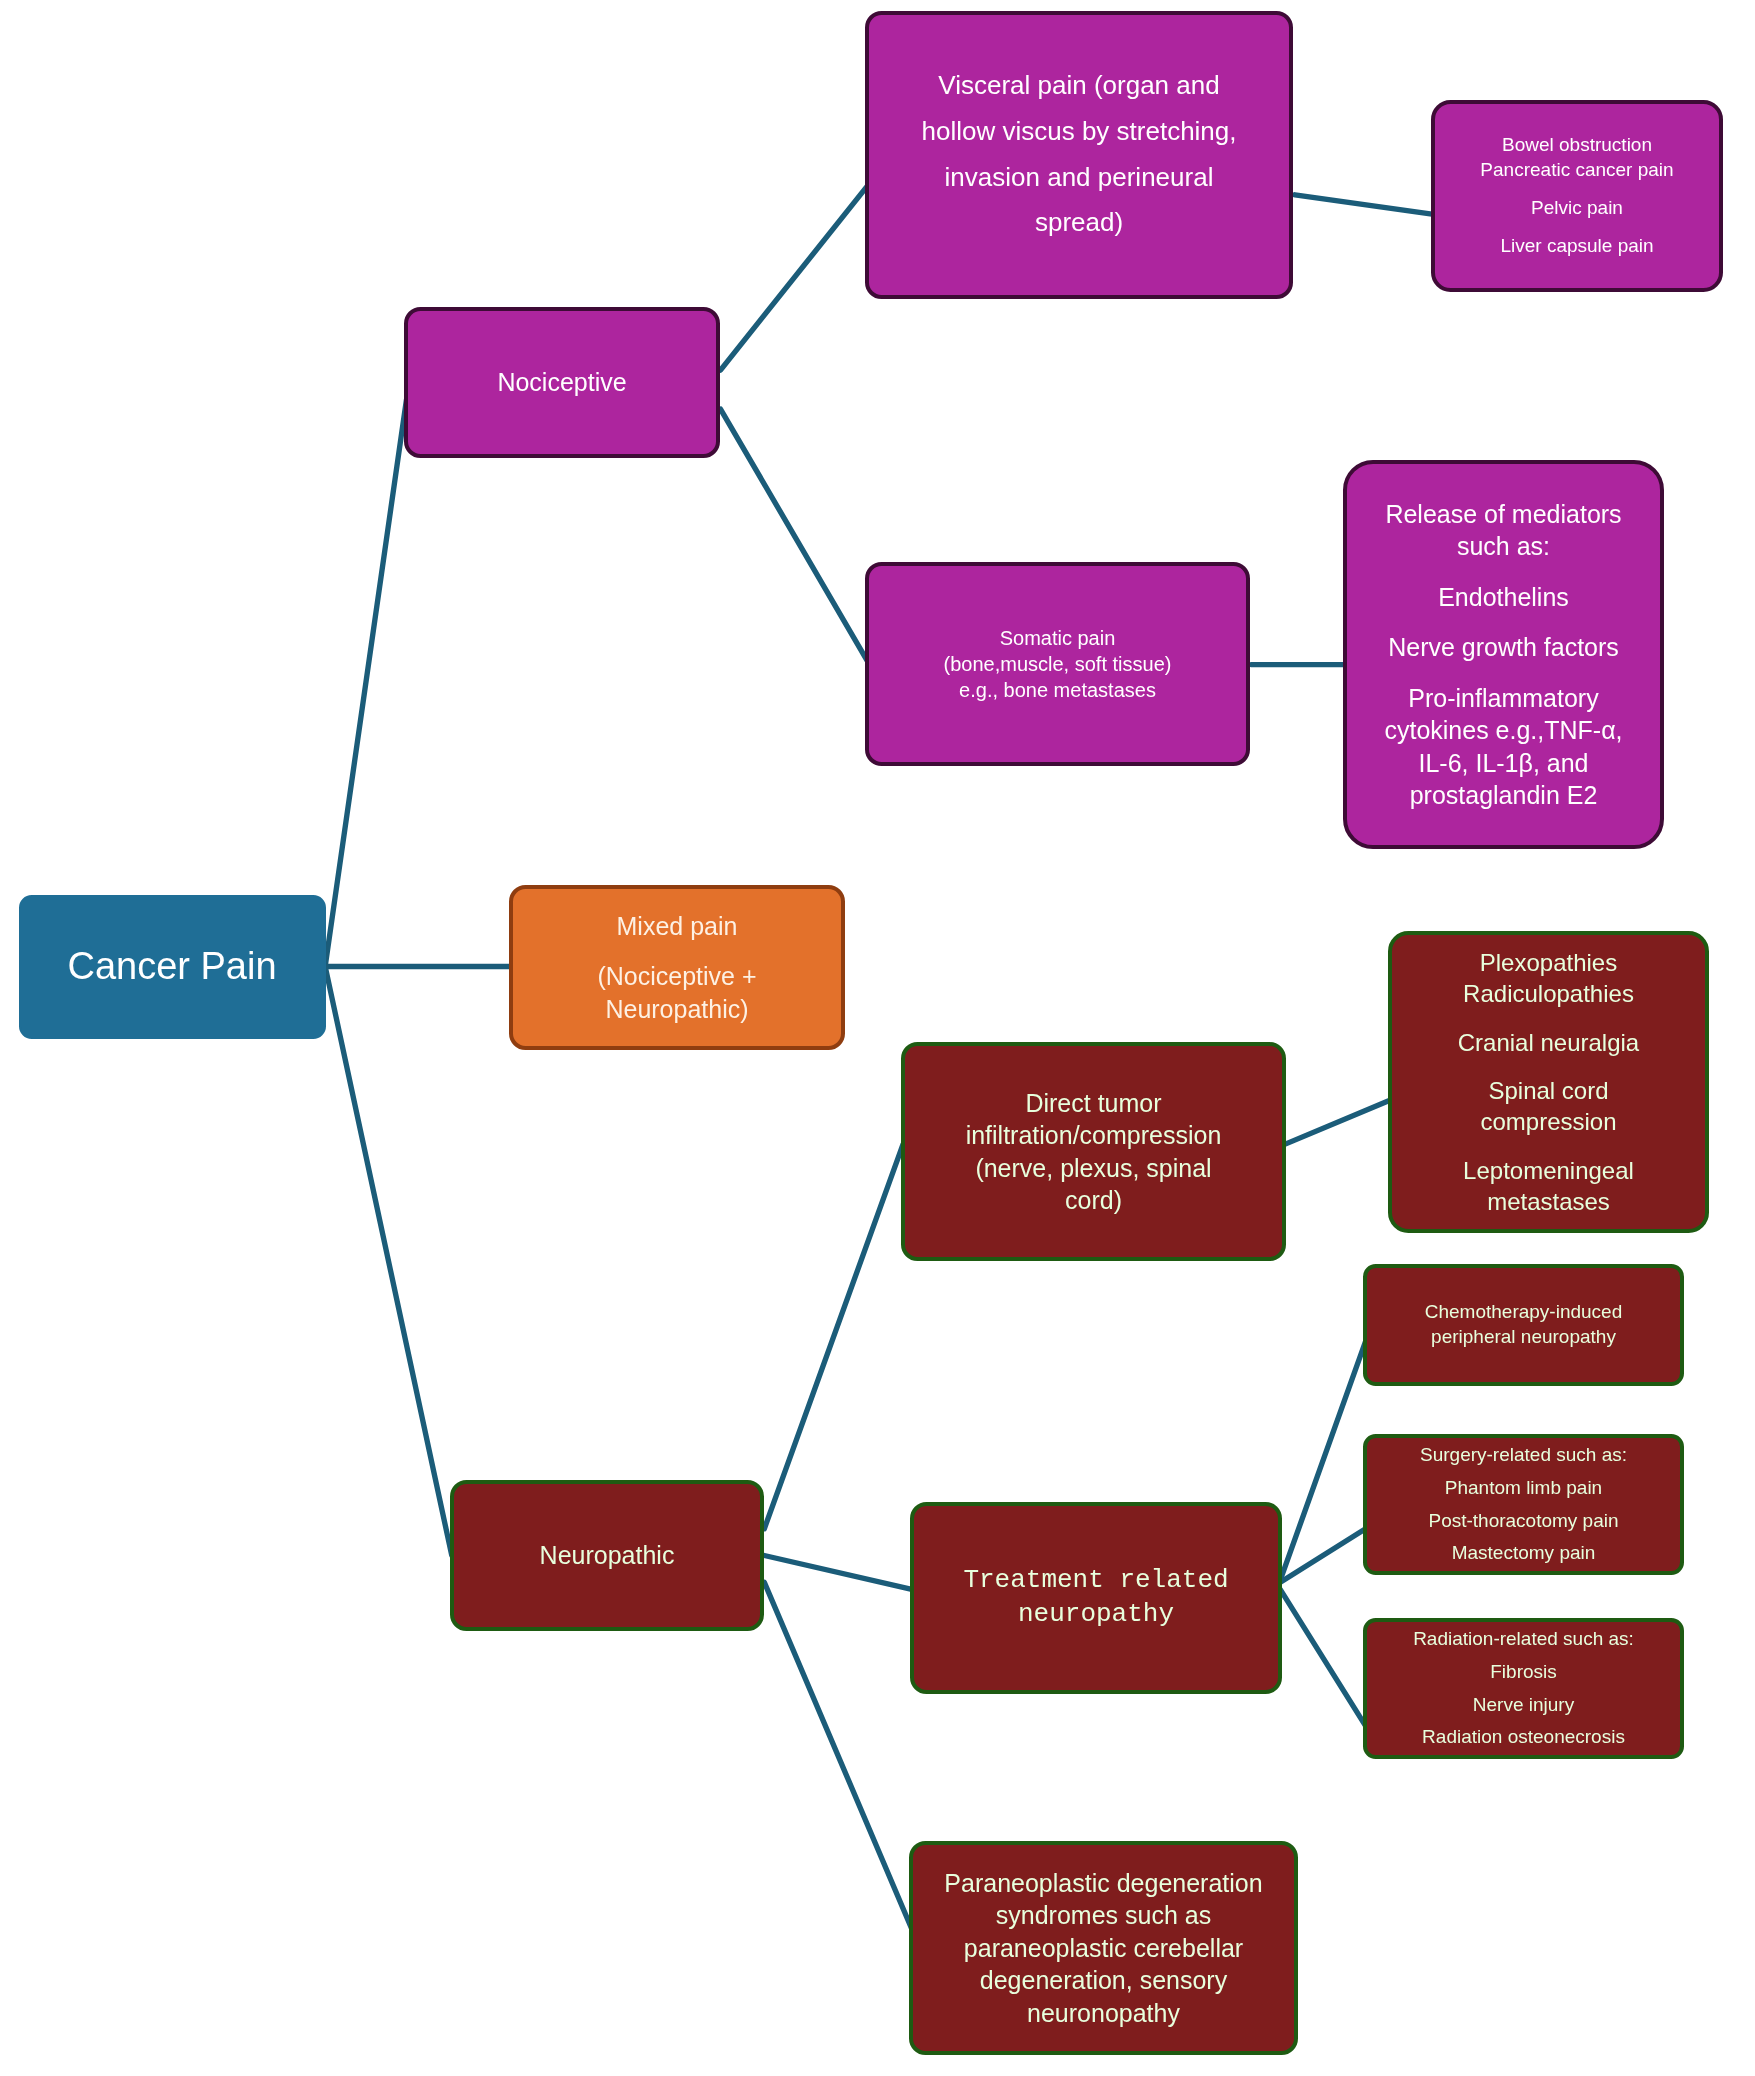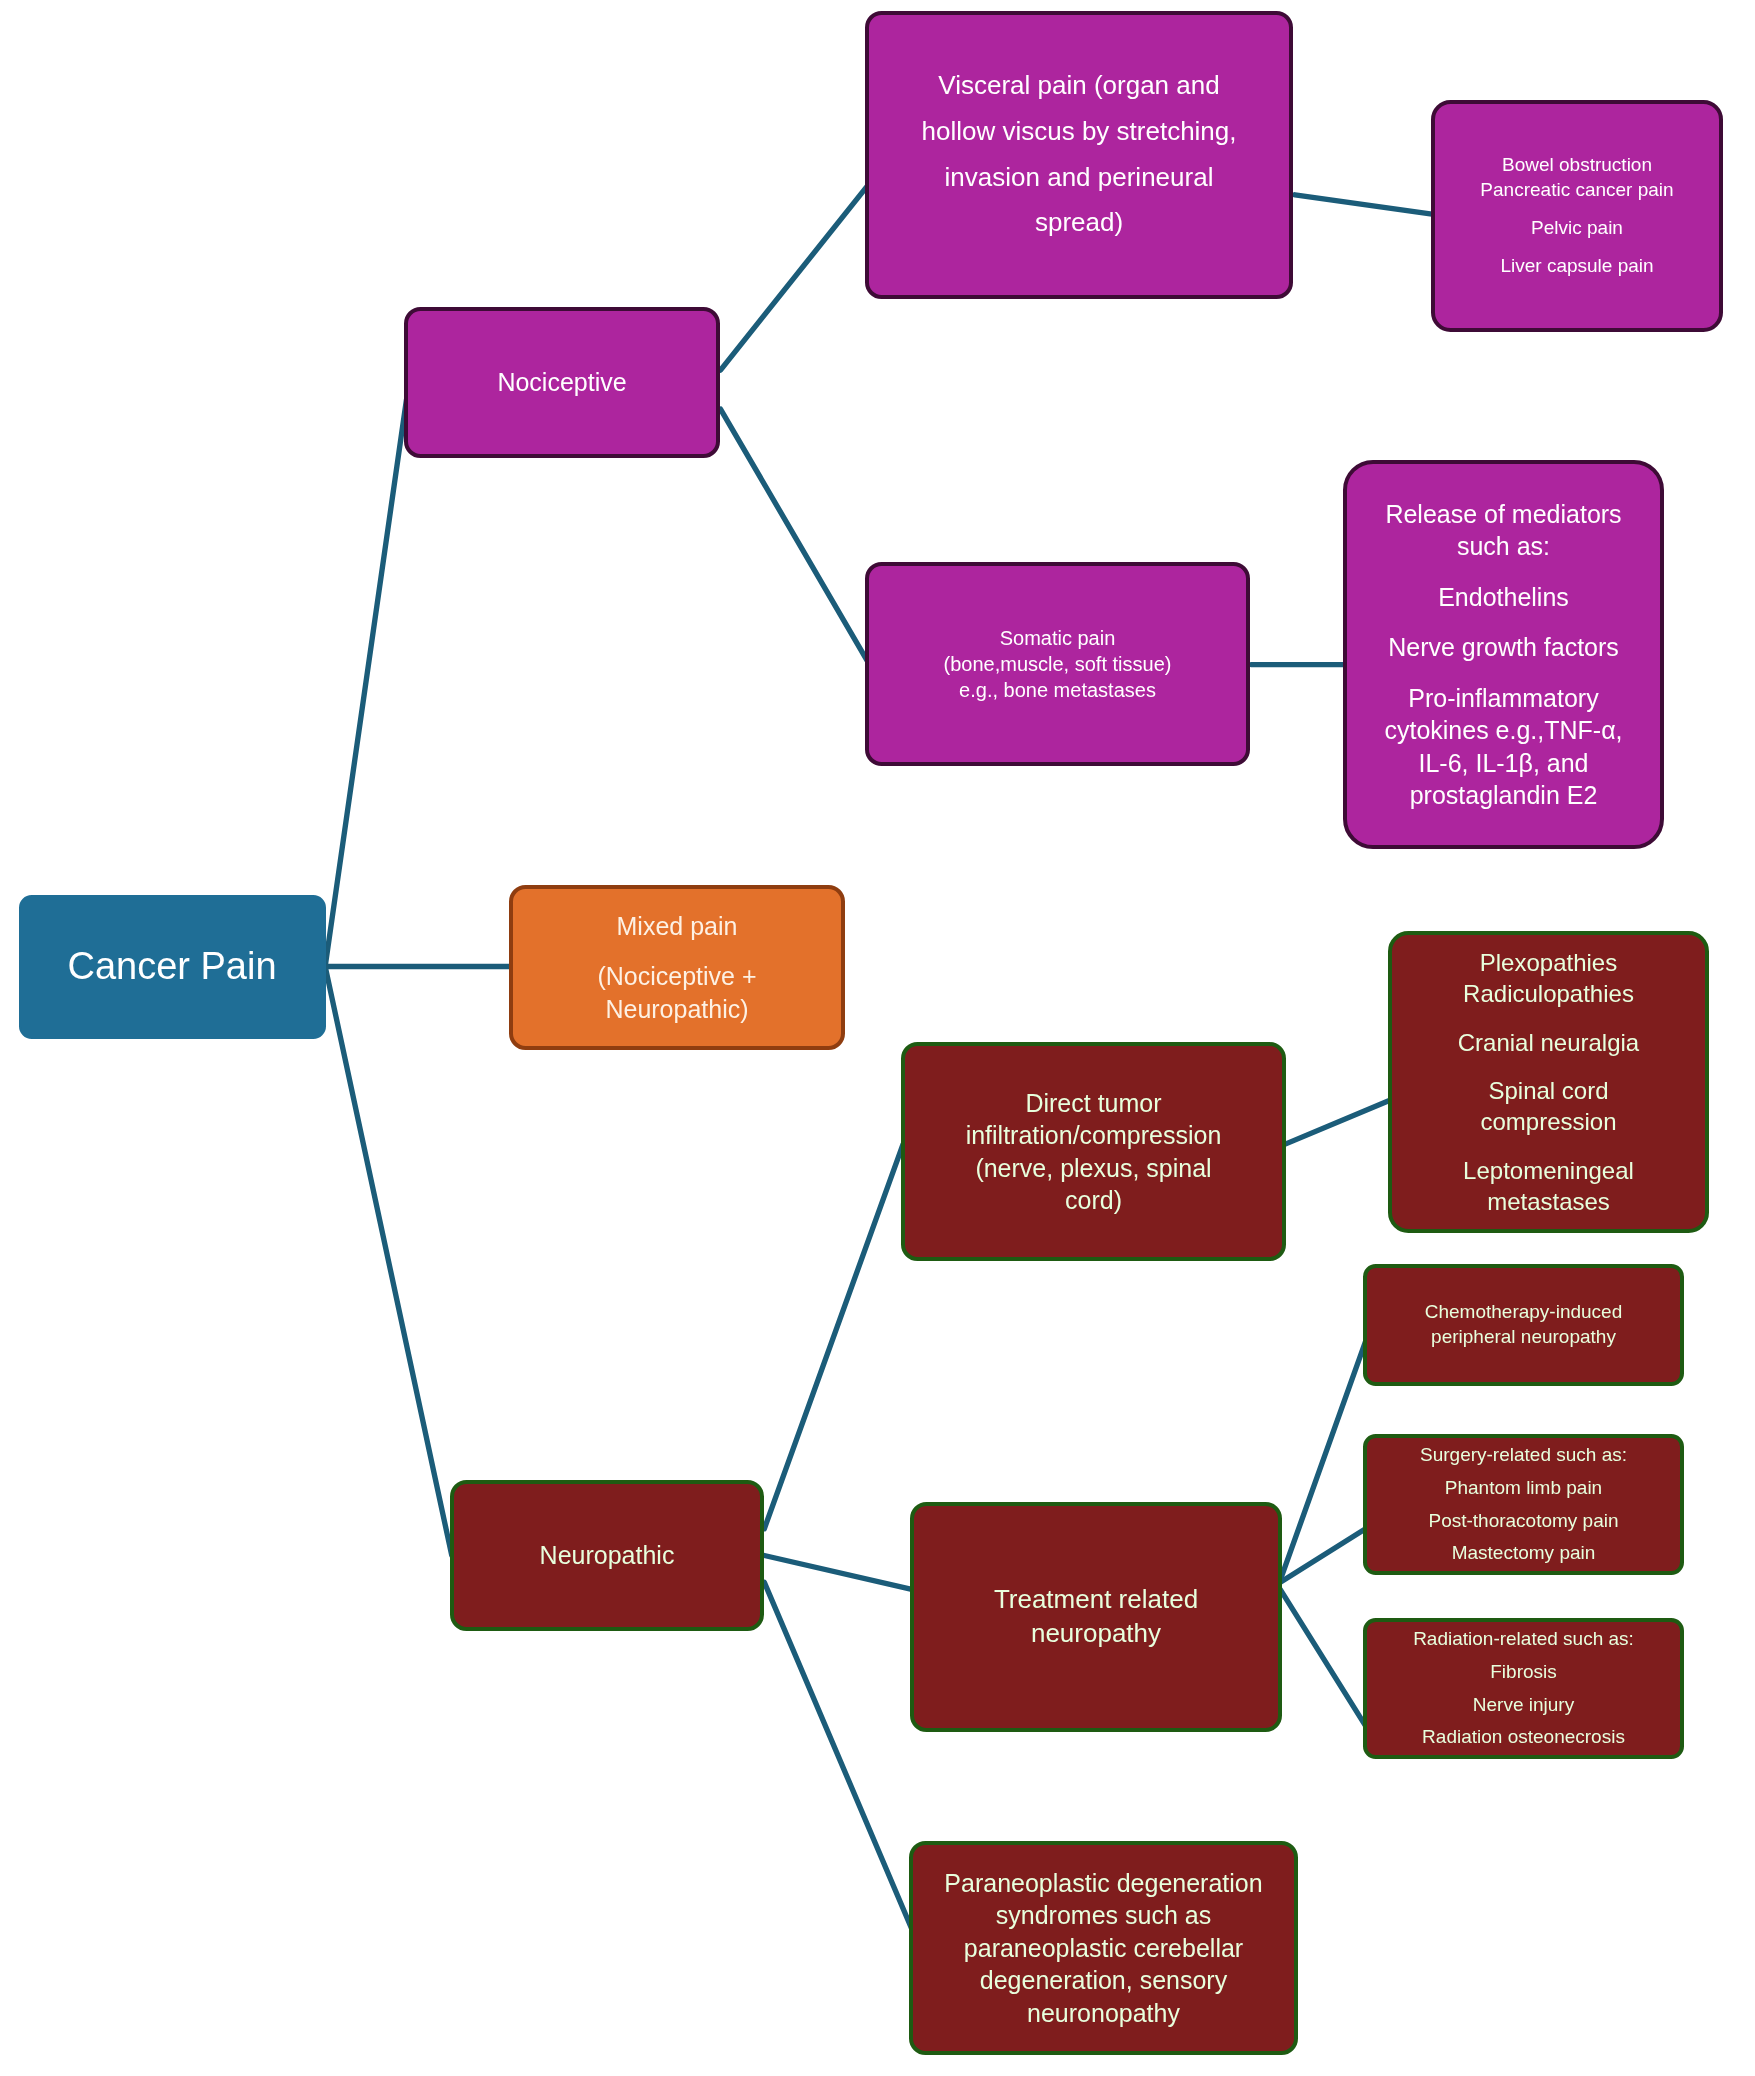--- a/index.html
+++ b/index.html
@@ -112,21 +112,21 @@
     <span class="ln">Nociceptive</span>
   </div>
 
   <div class="node n-purple" style="left:865px; top:10.7px; width:428px; height:288px; font-size:26px;gap:12px;">
     <span class="ln">Visceral pain (organ and</span>
     <span class="ln">hollow viscus by stretching,</span>
     <span class="ln">invasion and perineural</span>
     <span class="ln">spread)</span>
   </div>
 
-  <div class="node n-purple" style="left:1431px; top:100px; width:292px; height:232px; font-size:19px; border-radius:19.5px;">
+  <div class="node n-purple" style="left:1431px; top:100px; width:292px; height:192px; font-size:19px; border-radius:19.5px;">
     <span class="ln">Bowel obstruction</span>
     <span class="ln">Pancreatic cancer pain</span>
     <span class="gap"></span>
     <span class="ln">Pelvic pain</span>
     <span class="gap"></span>
     <span class="ln">Liver capsule pain</span>
   </div>
 
   <div class="node n-purple" style="left:865px; top:562px; width:385px; height:204px; font-size:20px;">
     <span class="ln">Somatic pain</span>
@@ -172,21 +172,21 @@
     <span class="gap"></span>
     <span class="ln">Cranial neuralgia</span>
     <span class="gap"></span>
     <span class="ln">Spinal cord</span>
     <span class="ln">compression</span>
     <span class="gap"></span>
     <span class="ln">Leptomeningeal</span>
     <span class="ln">metastases</span>
   </div>
 
-  <div class="node n-green" style="left:910px; top:1502px; width:372px; height:230px; font-size:26px;">
+  <div class="node n-green" style="left:910px; top:1502px; width:372px; height:192px; font-size:26px;font-family:Liberation Mono, monospace;">
     <span class="ln">Treatment related</span>
     <span class="ln">neuropathy</span>
   </div>
 
   <div class="node n-green" style="left:1363px; top:1264px; width:321px; height:122px; font-size:19px; border-radius:12.7px;">
     <span class="ln">Chemotherapy-induced</span>
     <span class="ln">peripheral neuropathy</span>
   </div>
 
   <div class="node n-green" style="left:1363px; top:1434px; width:321px; height:141px; font-size:19px; border-radius:12.7px;">

